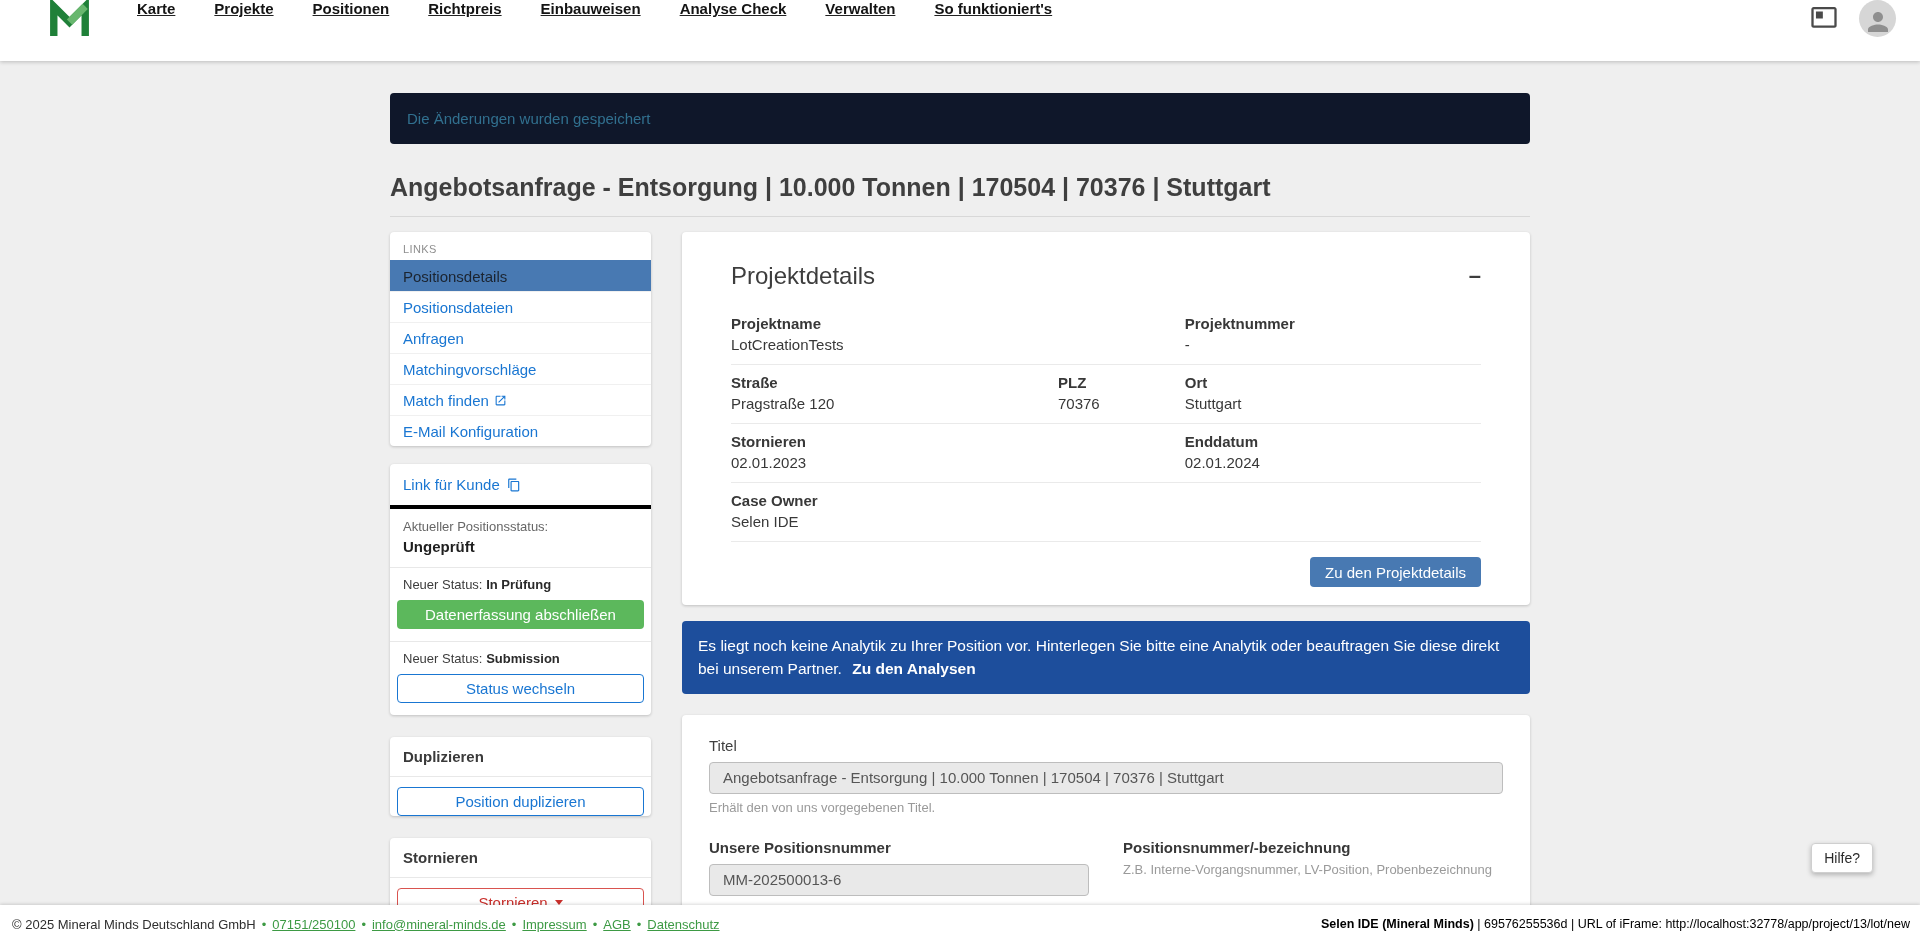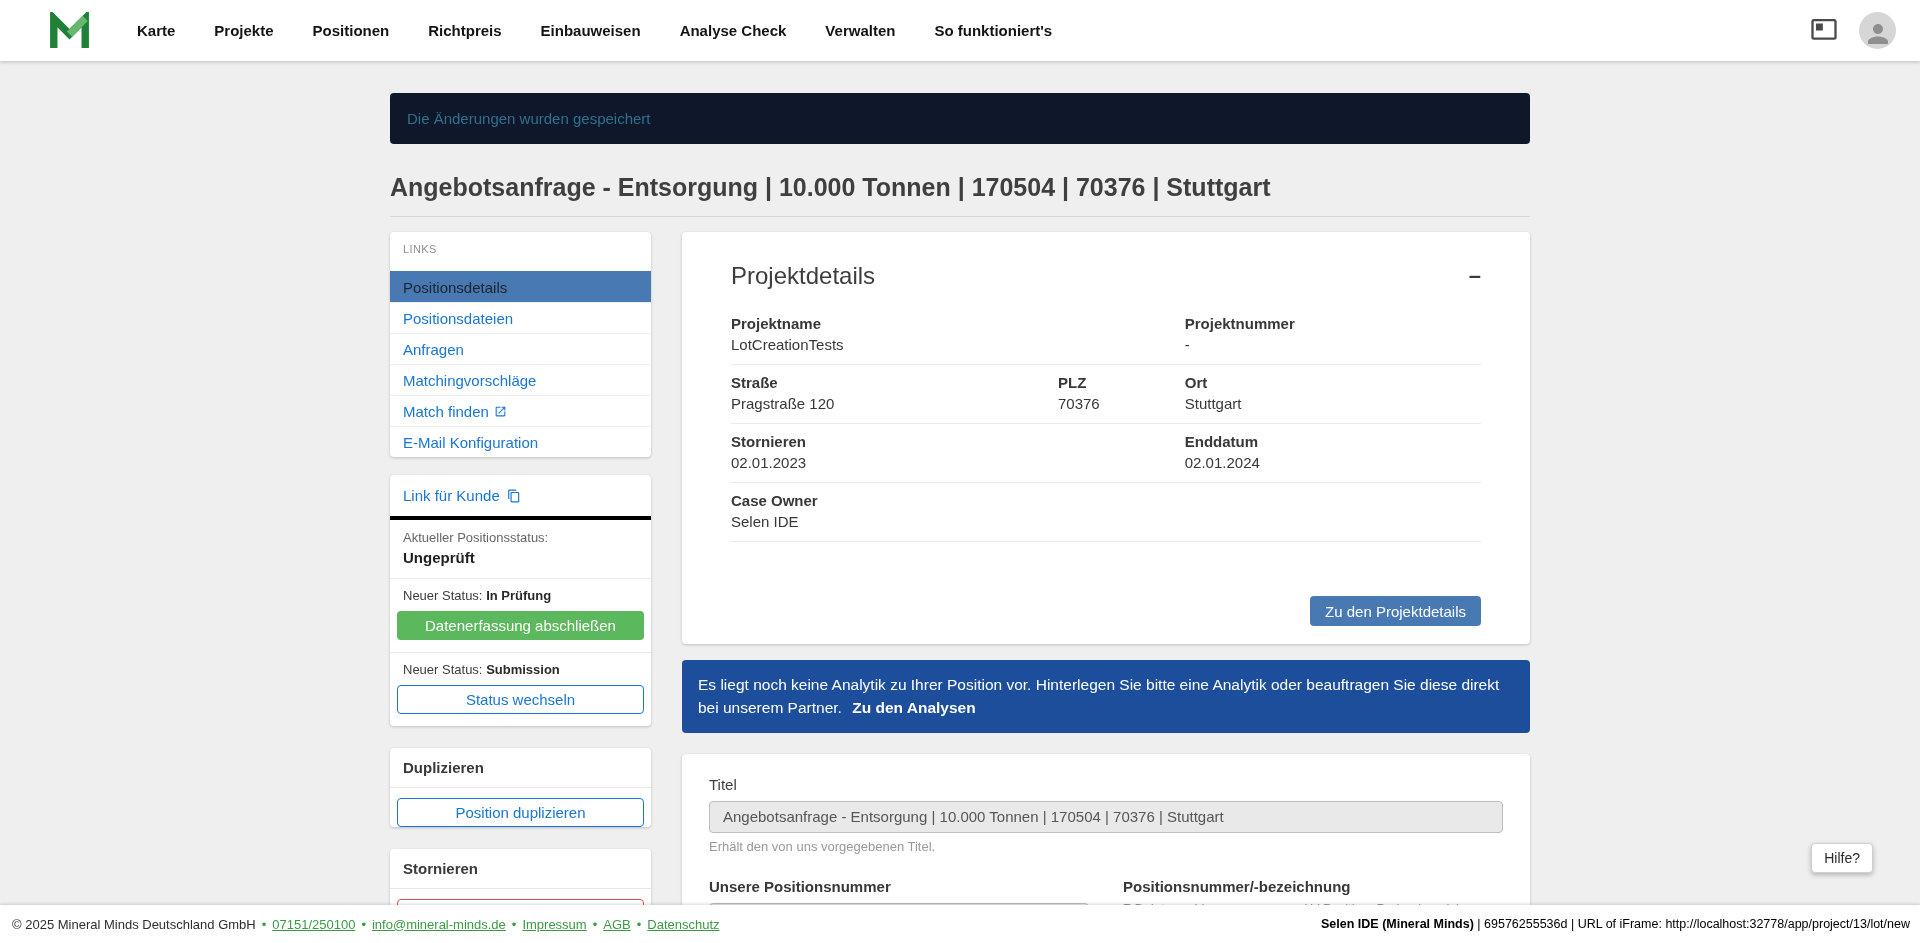--- a/index.html
+++ b/index.html
@@ -2,22 +2,22 @@
 <html><head>
 <meta charset="utf-8">
 <style>
   * { margin:0; padding:0; box-sizing:border-box; }
   html,body { width:1920px; height:943px; overflow:hidden; }
   body { background:#efefef; font-family:"Liberation Sans", sans-serif; color:#212121; position:relative; }
   button { font-family:inherit; }
 
   
   .appbar { position:fixed; top:0; left:0; right:0; height:61px; background:#fff;
-            box-shadow:0 1px 4px rgba(0,0,0,.22); display:flex; align-items:center;
-            padding:0 24px 0 49px; z-index:100; }
+            box-shadow:0 1px 4px rgba(0,0,0,.22); display:flex; align-items:flex-start;
+            padding:0 24px 0 49px; z-index:100;text-decoration:underline; }
   .logo { display:flex; align-items:center; margin-right:47px; cursor:pointer; }
   .nav { display:flex; gap:39px; }
   .nav-item { font-size:15px; font-weight:700; color:#141414; cursor:pointer; white-space:nowrap; }
   .appbar-right { margin-left:auto; display:flex; align-items:center; gap:21px; }
   .panel-btn { cursor:pointer; display:flex; align-items:center; }
   .avatar { width:37px; height:37px; border-radius:50%; background:#d6d6d6; display:flex;
             align-items:flex-end; justify-content:center; cursor:pointer; overflow:hidden; }
 
   
   .page { padding-top:61px; }
@@ -25,38 +25,38 @@
   .alert { margin-top:32px; background:#0f172a; color:#31708f; border-radius:4px; min-height:51px;
            display:flex; align-items:center; padding:0 17px; font-size:15px; }
   .page-title { margin-top:29px; font-size:25px; font-weight:700; color:#3f3f3f; }
   .title-divider { margin-top:14px; border-bottom:1px solid #d8d8d8; }
   .layout { display:flex; gap:31px; margin-top:15px; align-items:flex-start; }
 
   .card { background:#fff; border-radius:4px; box-shadow:0 1px 3px rgba(0,0,0,.2); }
 
   
   .sidebar { width:261px; flex:0 0 261px; }
-  .links-header { padding:11px 13px 16px; font-size:11px; color:#8f8f8f; letter-spacing:.4px; }
+  .links-header { padding:11px 13px 5px; font-size:11px; color:#8f8f8f; letter-spacing:.4px; }
   .side-item { display:flex; align-items:center; gap:5px; height:31px; padding:0 13px;
                font-size:15px; color:#1976d2; border-top:1px solid #f0f0f0; cursor:pointer; }
   .side-item.active { background:#4879b2; color:#1b2430; border-top-color:transparent; }
 
   .status-card { margin-top:18px; }
   .customer-link { display:flex; align-items:center; gap:7px; padding:12px 13px;
                    border-bottom:4px solid #000000; color:#1976d2; font-size:15px; cursor:pointer; }
   .current-block { padding:10px 13px 12px; border-bottom:1px solid #e8e8e8; }
   .muted { font-size:13px; color:#666; }
   .status-value { margin-top:4px; font-size:15px; font-weight:700; color:#1f1f1f; }
   .new-block { padding:9px 7px 12px; border-bottom:1px solid #e8e8e8; }
   .new-block.last { border-bottom:none; }
   .new-status { padding:0 6px; font-size:13px; color:#3c3c3c; }
   .new-status b { color:#2a2a2a; }
 
   .btn { display:flex; align-items:center; justify-content:center; border-radius:4px;
-         font-size:15px; cursor:pointer;margin-top:39px; }
+         font-size:15px; cursor:pointer; }
   .btn.full { width:100%; height:29px; margin-top:8px; }
   .btn.green { background:#5cb85c; color:#fff; border:none; }
   .btn.outline-blue { background:#fff; border:1px solid #1976d2; color:#1976d2; }
   .btn.outline-red { background:#fff; border:1px solid #d9534f; color:#c9302c; }
   .btn.primary { background:#4879b2; color:#fff; border:none; height:30px; padding:0 15px; }
 
   .action-card { margin-top:22px; }
   .card-heading { padding:11px 13px; font-size:15px; font-weight:700; color:#3a3a3a;
                   border-bottom:1px solid #e8e8e8; }
   .action-card .btn { margin:10px 7px 13px; width:calc(100% - 14px); height:29px; }

